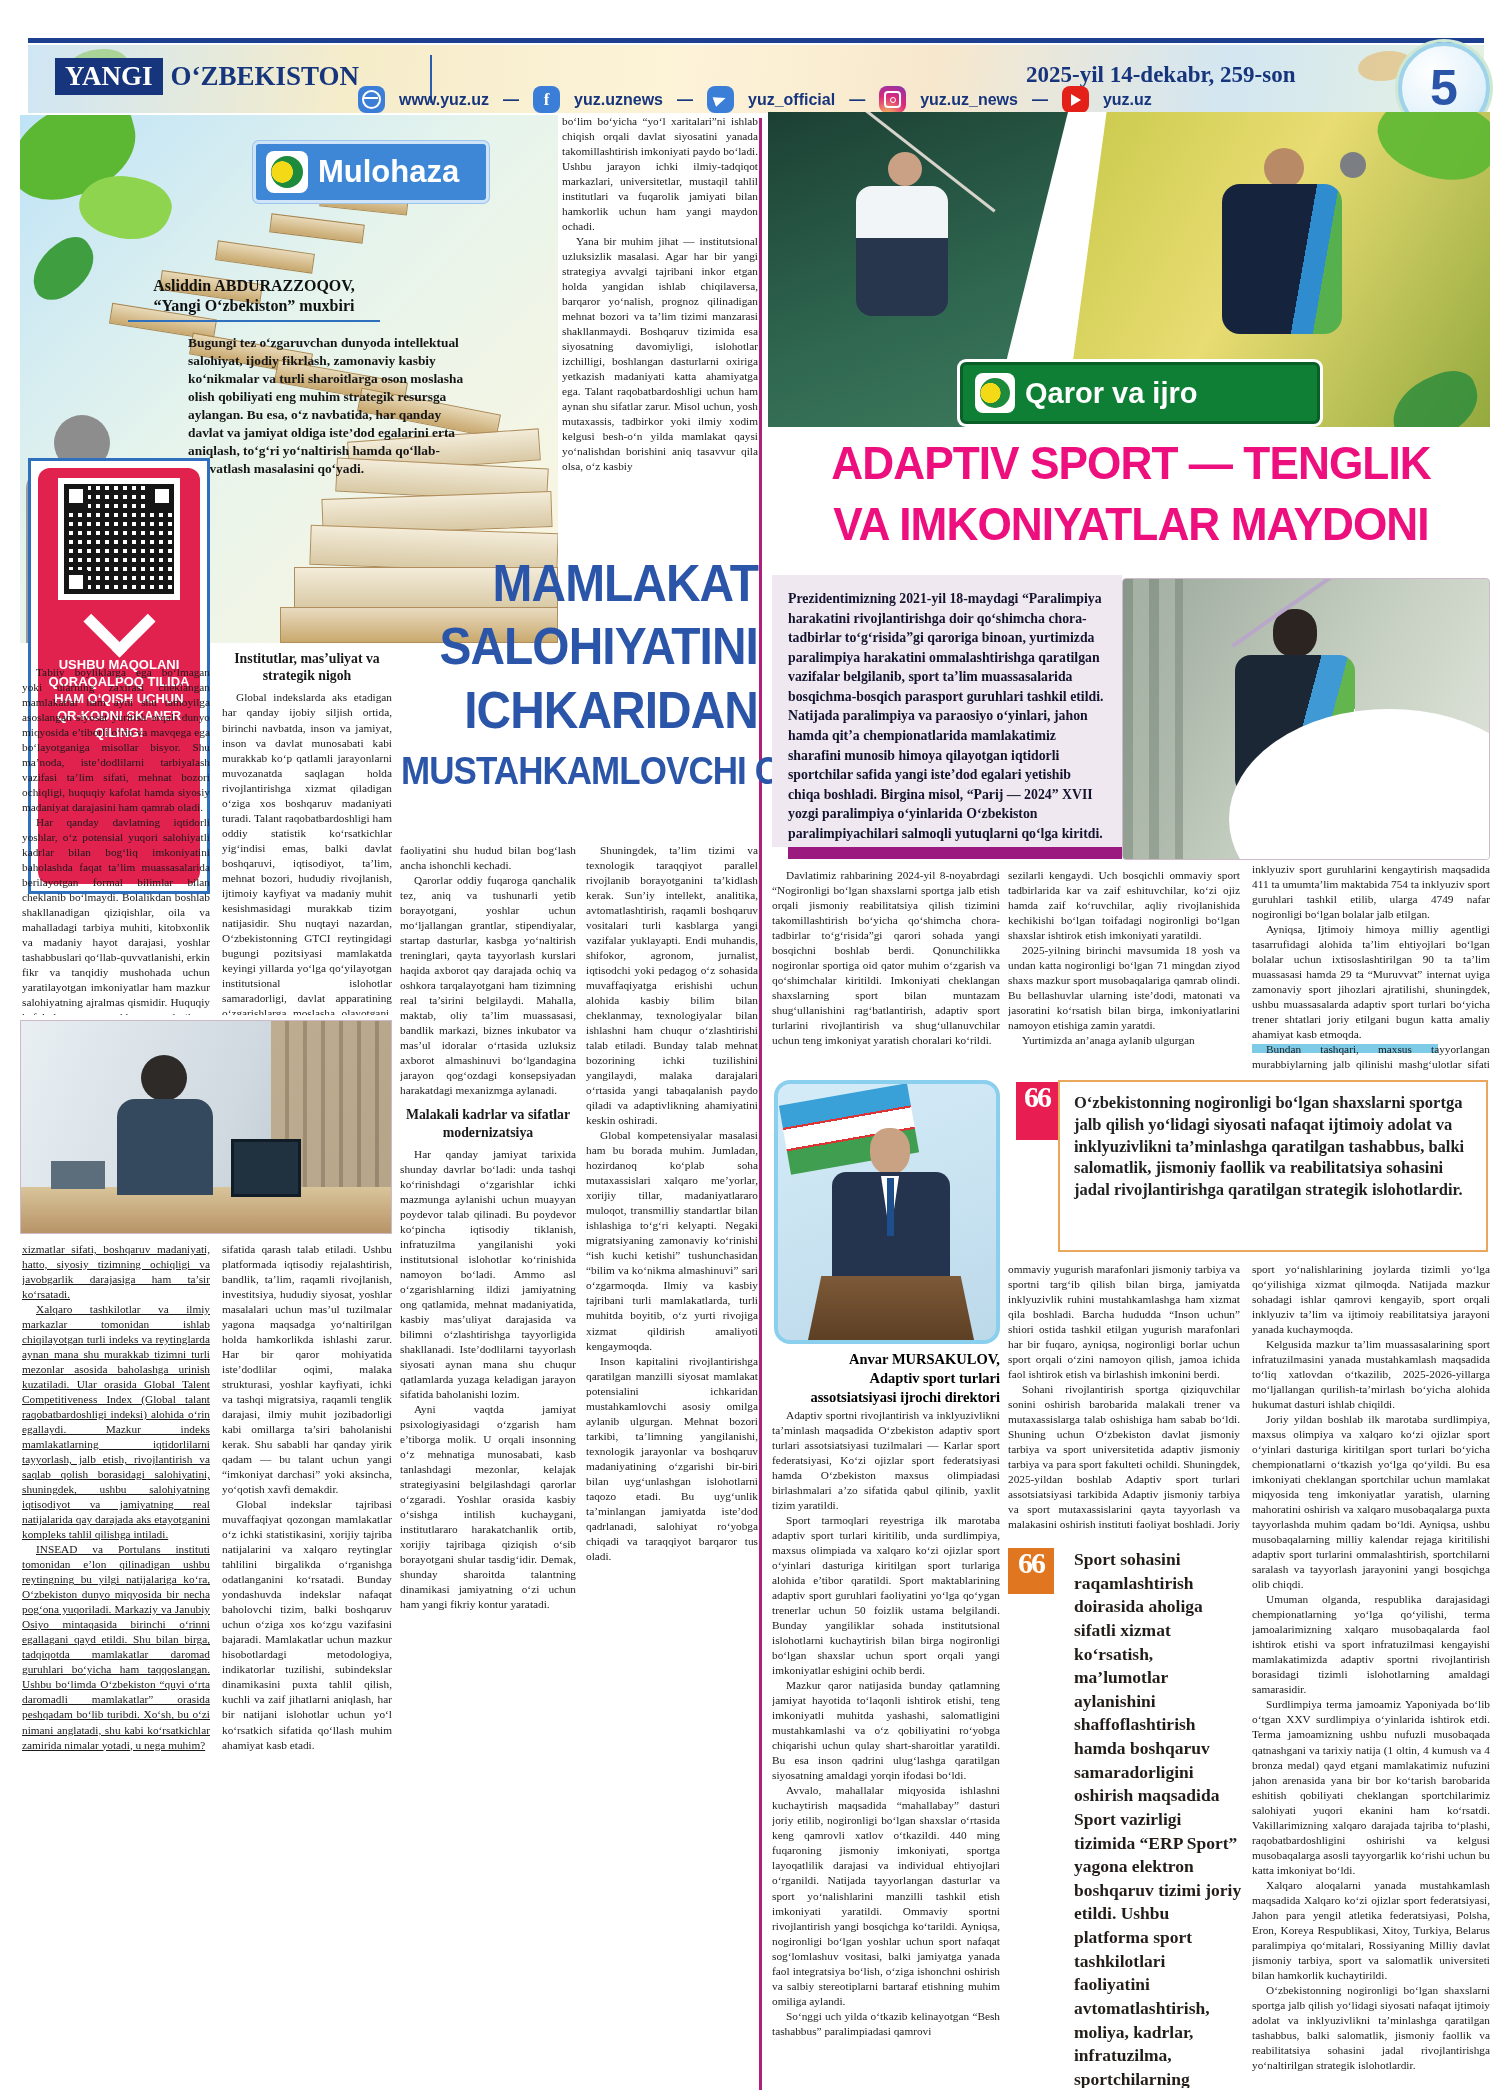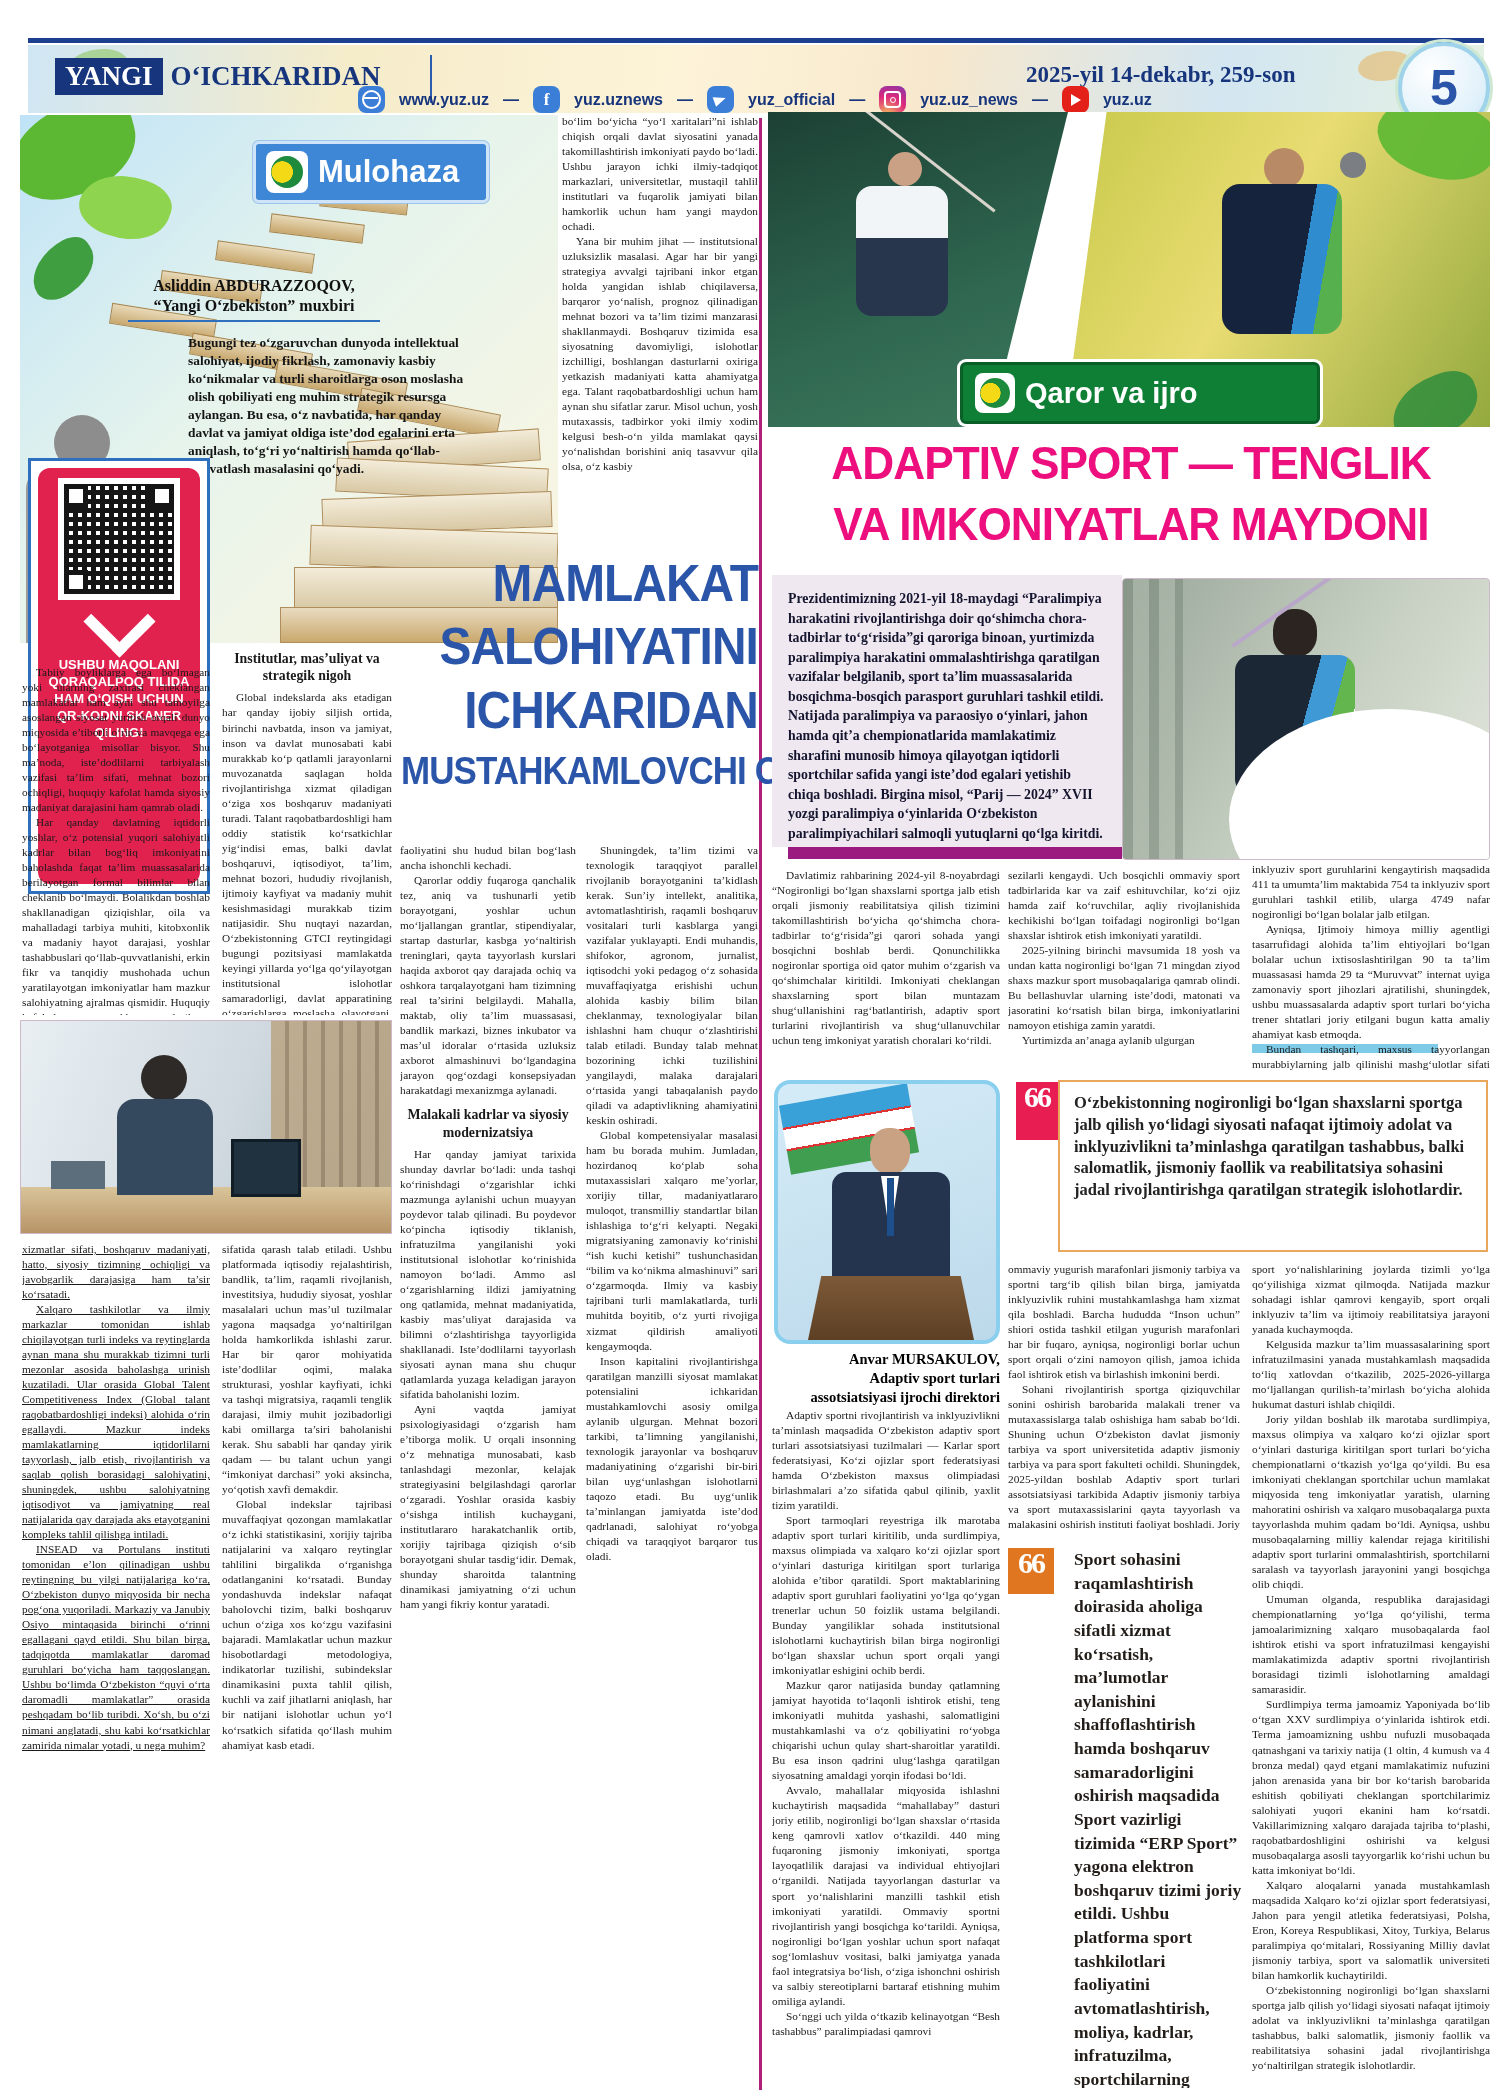--- a/index.html
+++ b/index.html
@@ -92,21 +92,21 @@
 <body>
 
 <div class="page">
 
   <div class="abs topline" style="left:28px;top:38px;width:1456px;height:5px;"></div>
   <div class="abs headband" style="left:28px;top:45px;width:1456px;height:68px;">
     <div class="leafdot abs" style="left:40px;top:4px;width:60px;height:34px;background:#7cc043;opacity:.5;"></div>
     <div class="leafdot abs" style="left:1330px;top:6px;width:54px;height:30px;background:#e8a53a;opacity:.45;"></div>
   </div>
   <div class="abs" style="left:55px;top:58px;">
-    <span class="masthead-yangi">YANGI</span><span class="masthead-uz">O‘ICHKARIDAN</span>
+    <span class="masthead-yangi">YANGI</span><span class="masthead-uz">O‘ZBEKISTON</span>
   </div>
   <div class="abs mast-divider" style="left:430px;top:55px;height:48px;"></div>
   <div class="abs issue-date" style="left:1026px;top:62px;">2025-yil 14-dekabr, 259-son</div>
   <div class="abs page-badge" style="left:1398px;top:42px;">
     <span>5</span>
   </div>
 
   <div class="abs social" style="left:358px;top:86px;">
     <span class="sicon">
         <span class="g-globe"></span>
@@ -228,21 +228,21 @@
     <p>Xalqaro tashkilotlar va ilmiy markazlar tomonidan ishlab chiqilayotgan turli indeks va reytinglarda aynan mana shu murakkab tizimni turli mezonlar asosida baholashga urinish kuzatiladi. Ular orasida Global Talent Competitiveness Index (Global talant raqobatbardoshligi indeksi) alohida o‘rin egallaydi. Mazkur indeks mamlakatlarning iqtidorlilarni tayyorlash, jalb etish, rivojlantirish va saqlab qolish borasidagi salohiyatini, shuningdek, ushbu salohiyatning iqtisodiyot va jamiyatning real natijalarida qay darajada aks etayotganini kompleks tahlil qilishga intiladi.</p>
     <p>INSEAD va Portulans instituti tomonidan e’lon qilinadigan ushbu reytingning bu yilgi natijalariga ko‘ra, O‘zbekiston dunyo miqyosida bir necha pog‘ona yuqoriladi. Markaziy va Janubiy Osiyo mintaqasida birinchi o‘rinni egallagani qayd etildi. Shu bilan birga, tadqiqotda mamlakatlar daromad guruhlari bo‘yicha ham taqqoslangan. Ushbu bo‘limda O‘zbekiston “quyi o‘rta daromadli mamlakatlar” orasida peshqadam bo‘lib turibdi. Xo‘sh, bu o‘zi nimani anglatadi, shu kabi ko‘rsatkichlar zamirida nimalar yotadi, u nega muhim?</p>
   </div>
   <div class="abs col" style="left:222px;top:1242px;width:170px;height:846px;">
     <p class="ni">sifatida qarash talab etiladi. Ushbu platformada iqtisodiy rejalashtirish, bandlik, ta’lim, raqamli rivojlanish, investitsiya, hududiy siyosat, yoshlar masalalari uchun mas’ul tuzilmalar yagona maqsadga yo‘naltirilgan holda hamkorlikda ishlashi zarur. Har bir qaror mohiyatida iste’dodlilar oqimi, malaka strukturasi, yoshlar kayfiyati, ichki va tashqi migratsiya, raqamli tenglik darajasi, ilmiy muhit jozibadorligi kabi omillarga ta’siri baholanishi kerak. Shu sababli har qanday yirik qadam — bu talant uchun yangi “imkoniyat darchasi” yoki aksincha, yo‘qotish xavfi demakdir.</p>
     <p>Global indekslar tajribasi muvaffaqiyat qozongan mamlakatlar o‘z ichki statistikasini, xorijiy tajriba natijalarini va xalqaro reytinglar tahlilini birgalikda o‘rganishga odatlanganini ko‘rsatadi. Bunday yondashuvda indekslar nafaqat baholovchi tizim, balki boshqaruv uchun o‘ziga xos ko‘zgu vazifasini bajaradi. Mamlakatlar uchun mazkur hisobotlardagi metodologiya, indikatorlar tuzilishi, subindekslar dinamikasini puxta tahlil qilish, kuchli va zaif jihatlarni aniqlash, har bir natijani islohotlar uchun yo‘l ko‘rsatkich sifatida qo‘llash muhim ahamiyat kasb etadi.</p>
   </div>
   <div class="abs col" style="left:400px;top:843px;width:176px;height:1245px;">
     <p class="ni">faoliyatini shu hudud bilan bog‘lash ancha ishonchli kechadi.</p>
     <p>Qarorlar oddiy fuqaroga qanchalik tez, aniq va tushunarli yetib borayotgani, yoshlar uchun mo‘ljallangan grantlar, stipendiyalar, startap dasturlar, kasbga yo‘naltirish treninglari, qayta tayyorlash kurslari haqida axborot qay darajada ochiq va oshkora tarqalayotgani ham tizimning real ta’sirini belgilaydi. Mahalla, maktab, oliy ta’lim muassasasi, bandlik markazi, biznes inkubator va mas’ul idoralar o‘rtasida uzluksiz axborot almashinuvi bo‘lgandagina jarayon qog‘ozdagi konsepsiyadan harakatdagi mexanizmga aylanadi.</p>
-    <div class="subhead" style="margin-top:8px;">Malakali kadrlar va siyosiy modernizatsiya</div>
+    <div class="subhead" style="margin-top:8px;">Malakali kadrlar va sifatlar modernizatsiya</div>
     <p>Har qanday jamiyat tarixida shunday davrlar bo‘ladi: unda tashqi ko‘rinishdagi o‘zgarishlar ichki mazmunga aylanishi uchun muayyan poydevor talab qilinadi. Bu poydevor ko‘pincha iqtisodiy tiklanish, infratuzilma yangilanishi yoki institutsional islohotlar ko‘rinishida namoyon bo‘ladi. Ammo asl o‘zgarishlarning ildizi jamiyatning ong qatlamida, mehnat madaniyatida, kasbiy mas’uliyat darajasida va bilimni o‘zlashtirishga tayyorligida shakllanadi. Iste’dodlilarni tayyorlash siyosati aynan mana shu chuqur qatlamlarda yuzaga keladigan jarayon sifatida baholanishi lozim.</p>
     <p>Ayni vaqtda jamiyat psixologiyasidagi o‘zgarish ham e’tiborga molik. U orqali insonning o‘z mehnatiga munosabati, kasb tanlashdagi mezonlar, kelajak strategiyasini belgilashdagi qarorlar o‘zgaradi. Yoshlar orasida kasbiy o‘sishga intilish kuchaygani, institutlararo harakatchanlik ortib, xorijiy tajribaga qiziqish o‘sib borayotgani shular tasdig‘idir. Demak, shunday sharoitda talantning dinamikasi jamiyatning o‘zi uchun ham yangi fikriy kontur yaratadi.</p>
   </div>
   <div class="abs col" style="left:586px;top:843px;width:172px;height:1245px;">
     <p>Shuningdek, ta’lim tizimi va texnologik taraqqiyot parallel rivojlanib borayotganini ta’kidlash kerak. Sun’iy intellekt, analitika, avtomatlashtirish, raqamli boshqaruv vositalari turli kasblarga yangi vazifalar yuklayapti. Endi muhandis, shifokor, agronom, jurnalist, iqtisodchi yoki pedagog o‘z sohasida muvaffaqiyatga erishishi uchun alohida kasbiy bilim bilan cheklanmay, texnologiyalar bilan ishlashni ham chuqur o‘zlashtirishi talab etiladi. Bunday talab mehnat bozorining ichki tuzilishini yangilaydi, malaka darajalari o‘rtasida yangi tabaqalanish paydo qiladi va adaptivlikning ahamiyatini keskin oshiradi.</p>
     <p>Global kompetensiyalar masalasi ham bu borada muhim. Jumladan, hozirdanoq ko‘plab soha mutaxassislari xalqaro me’yorlar, xorijiy tillar, madaniyatlararo muloqot, transmilliy standartlar bilan ishlashiga to‘g‘ri kelyapti. Negaki migratsiyaning zamonaviy ko‘rinishi “ish kuchi ketishi” tushunchasidan “bilim va ko‘nikma almashinuvi” sari o‘zgarmoqda. Ilmiy va kasbiy tajribani turli mamlakatlarda, turli muhitda boyitib, o‘z yurti rivojiga xizmat qildirish amaliyoti kengaymoqda.</p>
     <p>Inson kapitalini rivojlantirishga qaratilgan manzilli siyosat mamlakat potensialini ichkaridan mustahkamlovchi asosiy omilga aylanib ulgurgan. Mehnat bozori tarkibi, ta’limning yangilanishi, texnologik jarayonlar va boshqaruv madaniyatining o‘zgarishi bir-biri bilan uyg‘unlashgan islohotlarni taqozo etadi. Bu uyg‘unlik ta’minlangan jamiyatda iste’dod qadrlanadi, salohiyat ro‘yobga chiqadi va taraqqiyot barqaror tus oladi.</p>
   </div>
 
   <div class="abs ph" style="left:768px;top:112px;width:722px;height:315px;background:#fff;">

